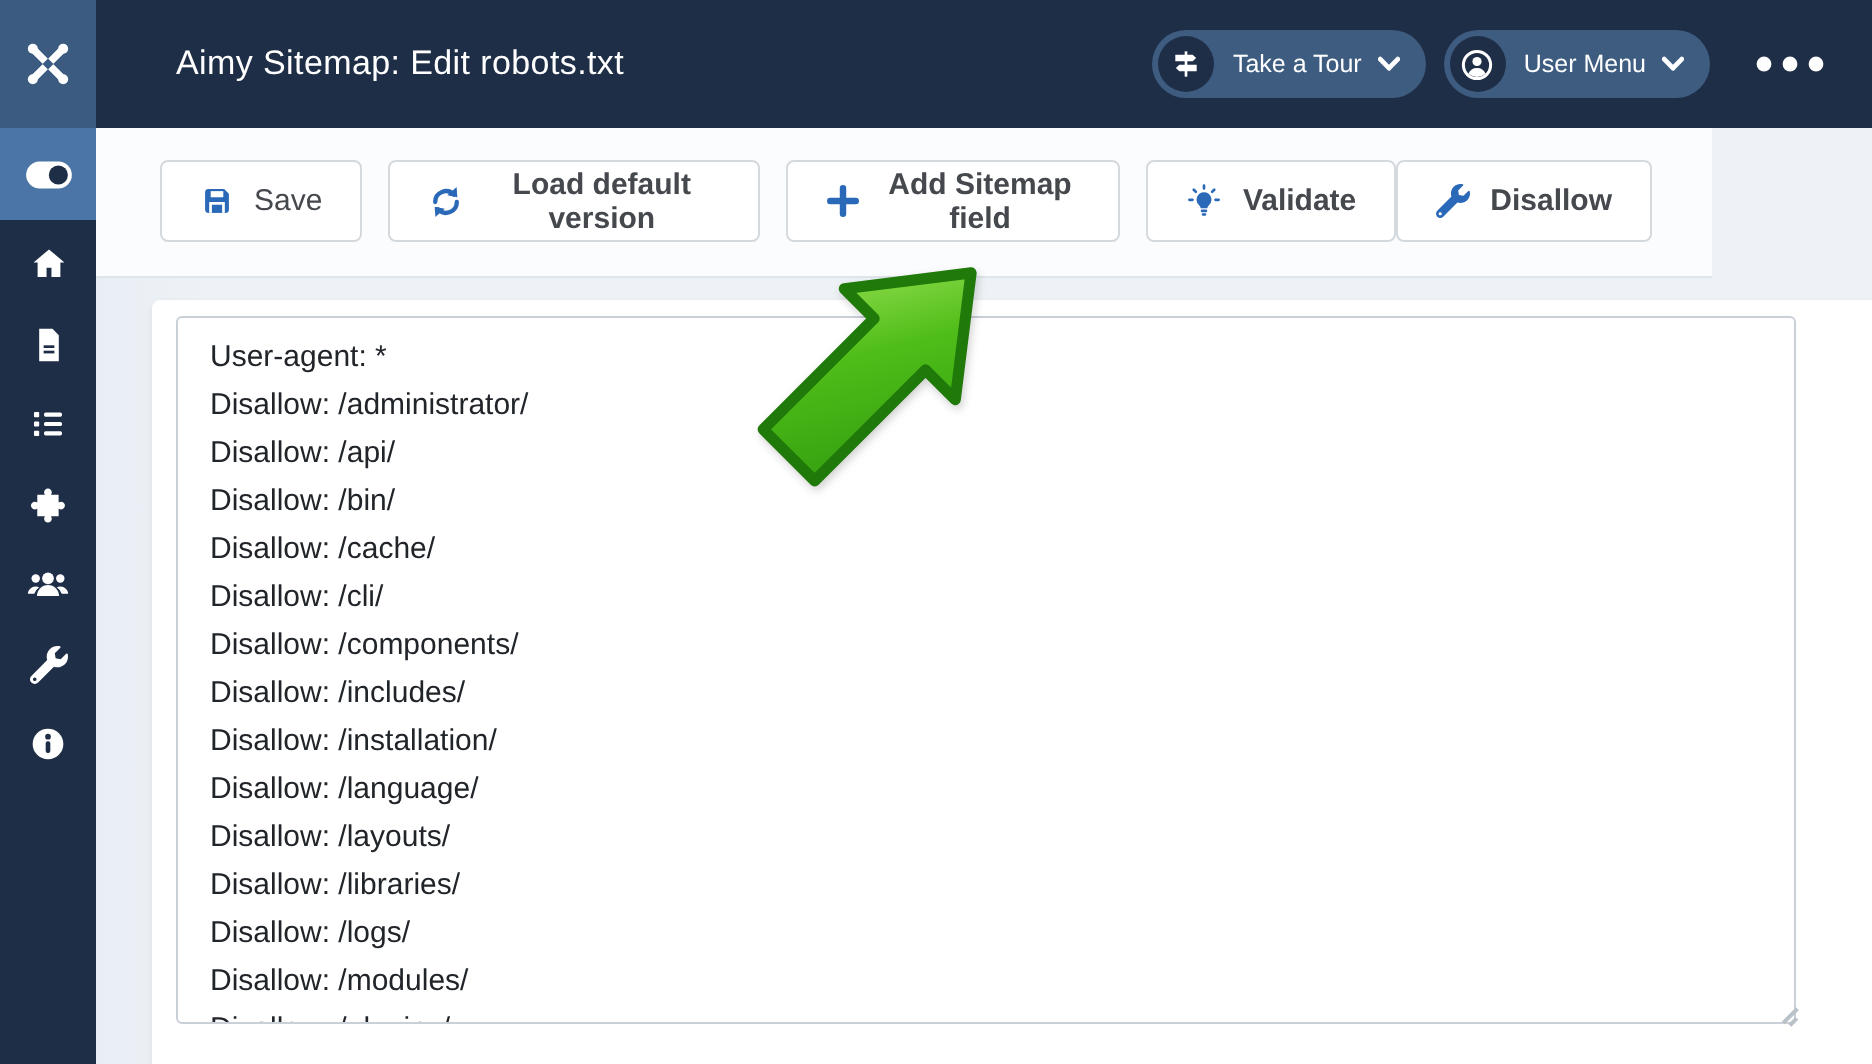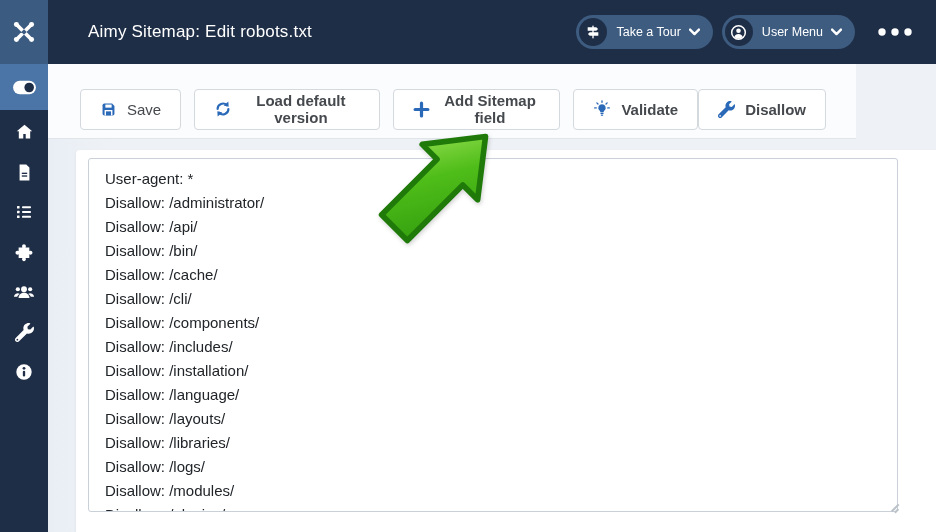--- a/index.html
+++ b/index.html
@@ -21,21 +21,21 @@
   
   .sidebar{position:absolute;left:0;top:0;width:48px;height:532px;background:#1f2e47;}
   .logo-box{width:48px;height:64px;background:#3b5b81;display:flex;align-items:center;justify-content:center;}
   .toggle-box{width:48px;height:46px;background:#4b75a7;display:flex;align-items:center;justify-content:center;cursor:pointer;border:none;}
   .nav-item{width:48px;height:40px;display:flex;align-items:center;justify-content:center;cursor:pointer;background:none;border:none;}
 
   
   .main{position:absolute;left:48px;top:64px;width:888px;height:468px;
         background:linear-gradient(to right,#e9eef5 0,#eef2f6 60px);}
   .toolbar{position:absolute;left:0;top:0;width:808px;height:75px;background:#fbfcfd;
-           border-bottom:1px solid #e0e5ea;display:flex;align-items:center;padding:16px 30px 0 32px;}
+           border-bottom:1px solid #e0e5ea;display:flex;align-items:flex-start;padding:16px 30px 0 32px;}
   .tbtn{display:flex;align-items:center;gap:10px;height:41px;padding:0 19px;background:#fff;
         border:1px solid #d4d9de;border-radius:4px;font-size:15px;color:#45494e;cursor:pointer;}
   .tbtn + .tbtn{margin-left:13px;font-weight:bold;}
   .tbtn.push-right{margin-left:auto;}
   .tbtn svg{flex:0 0 auto;}
 
   .card{position:absolute;left:28px;top:86px;width:880px;height:428px;background:#fff;
         border-radius:4px;box-shadow:0 1px 3px rgba(30,45,70,.08);}
   .robots-area{position:absolute;left:12px;top:8px;width:810px;height:354px;
         border:1px solid #c9d0d8;border-radius:3px;resize:none;overflow:hidden;

